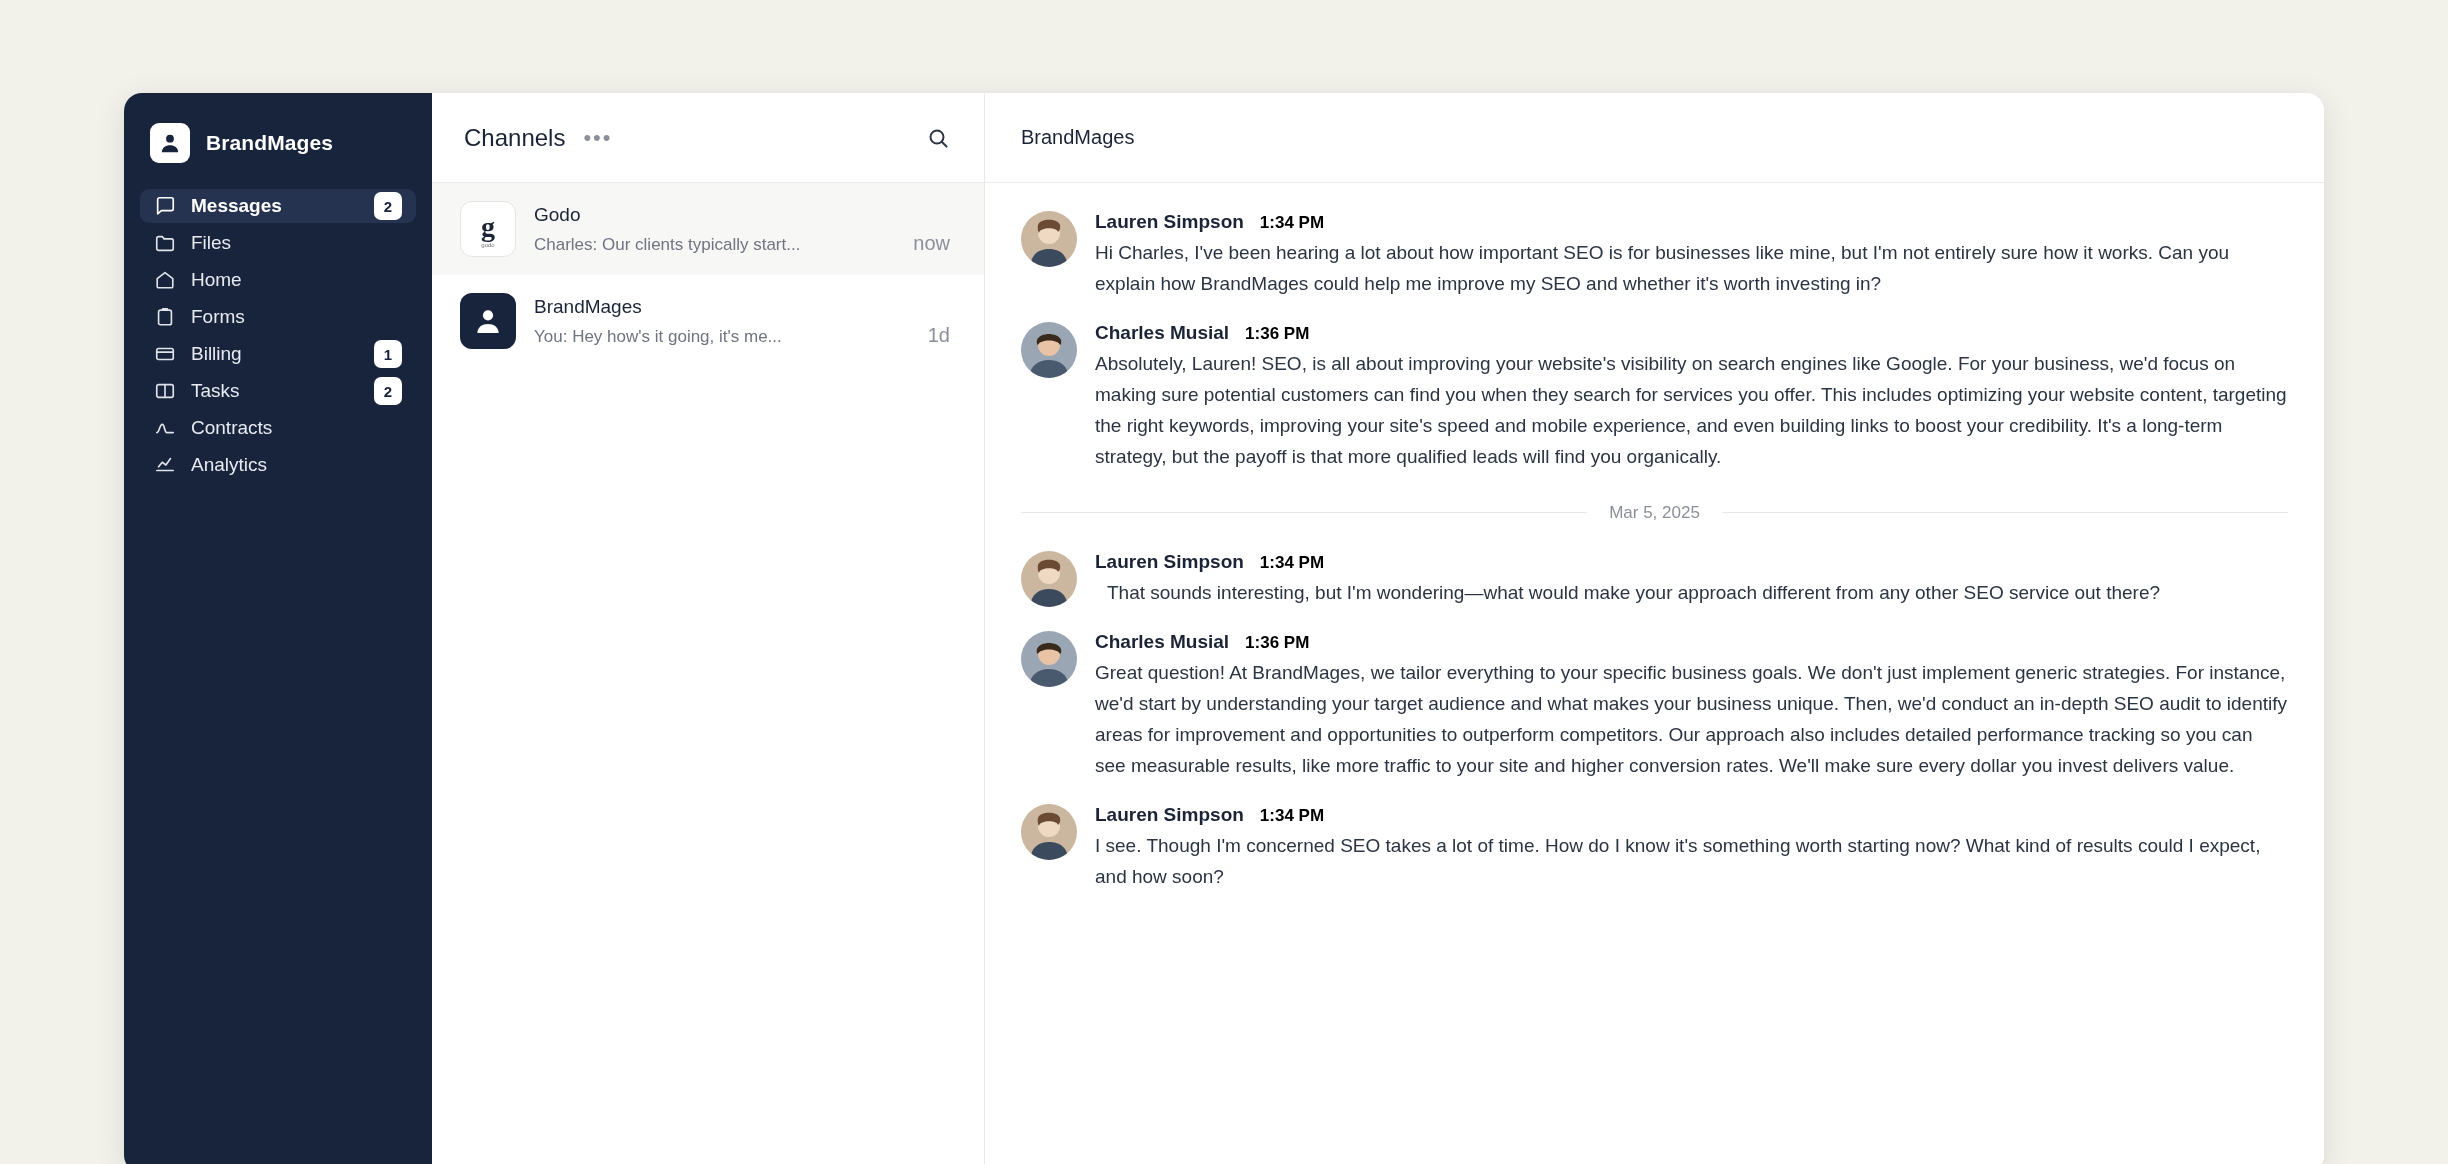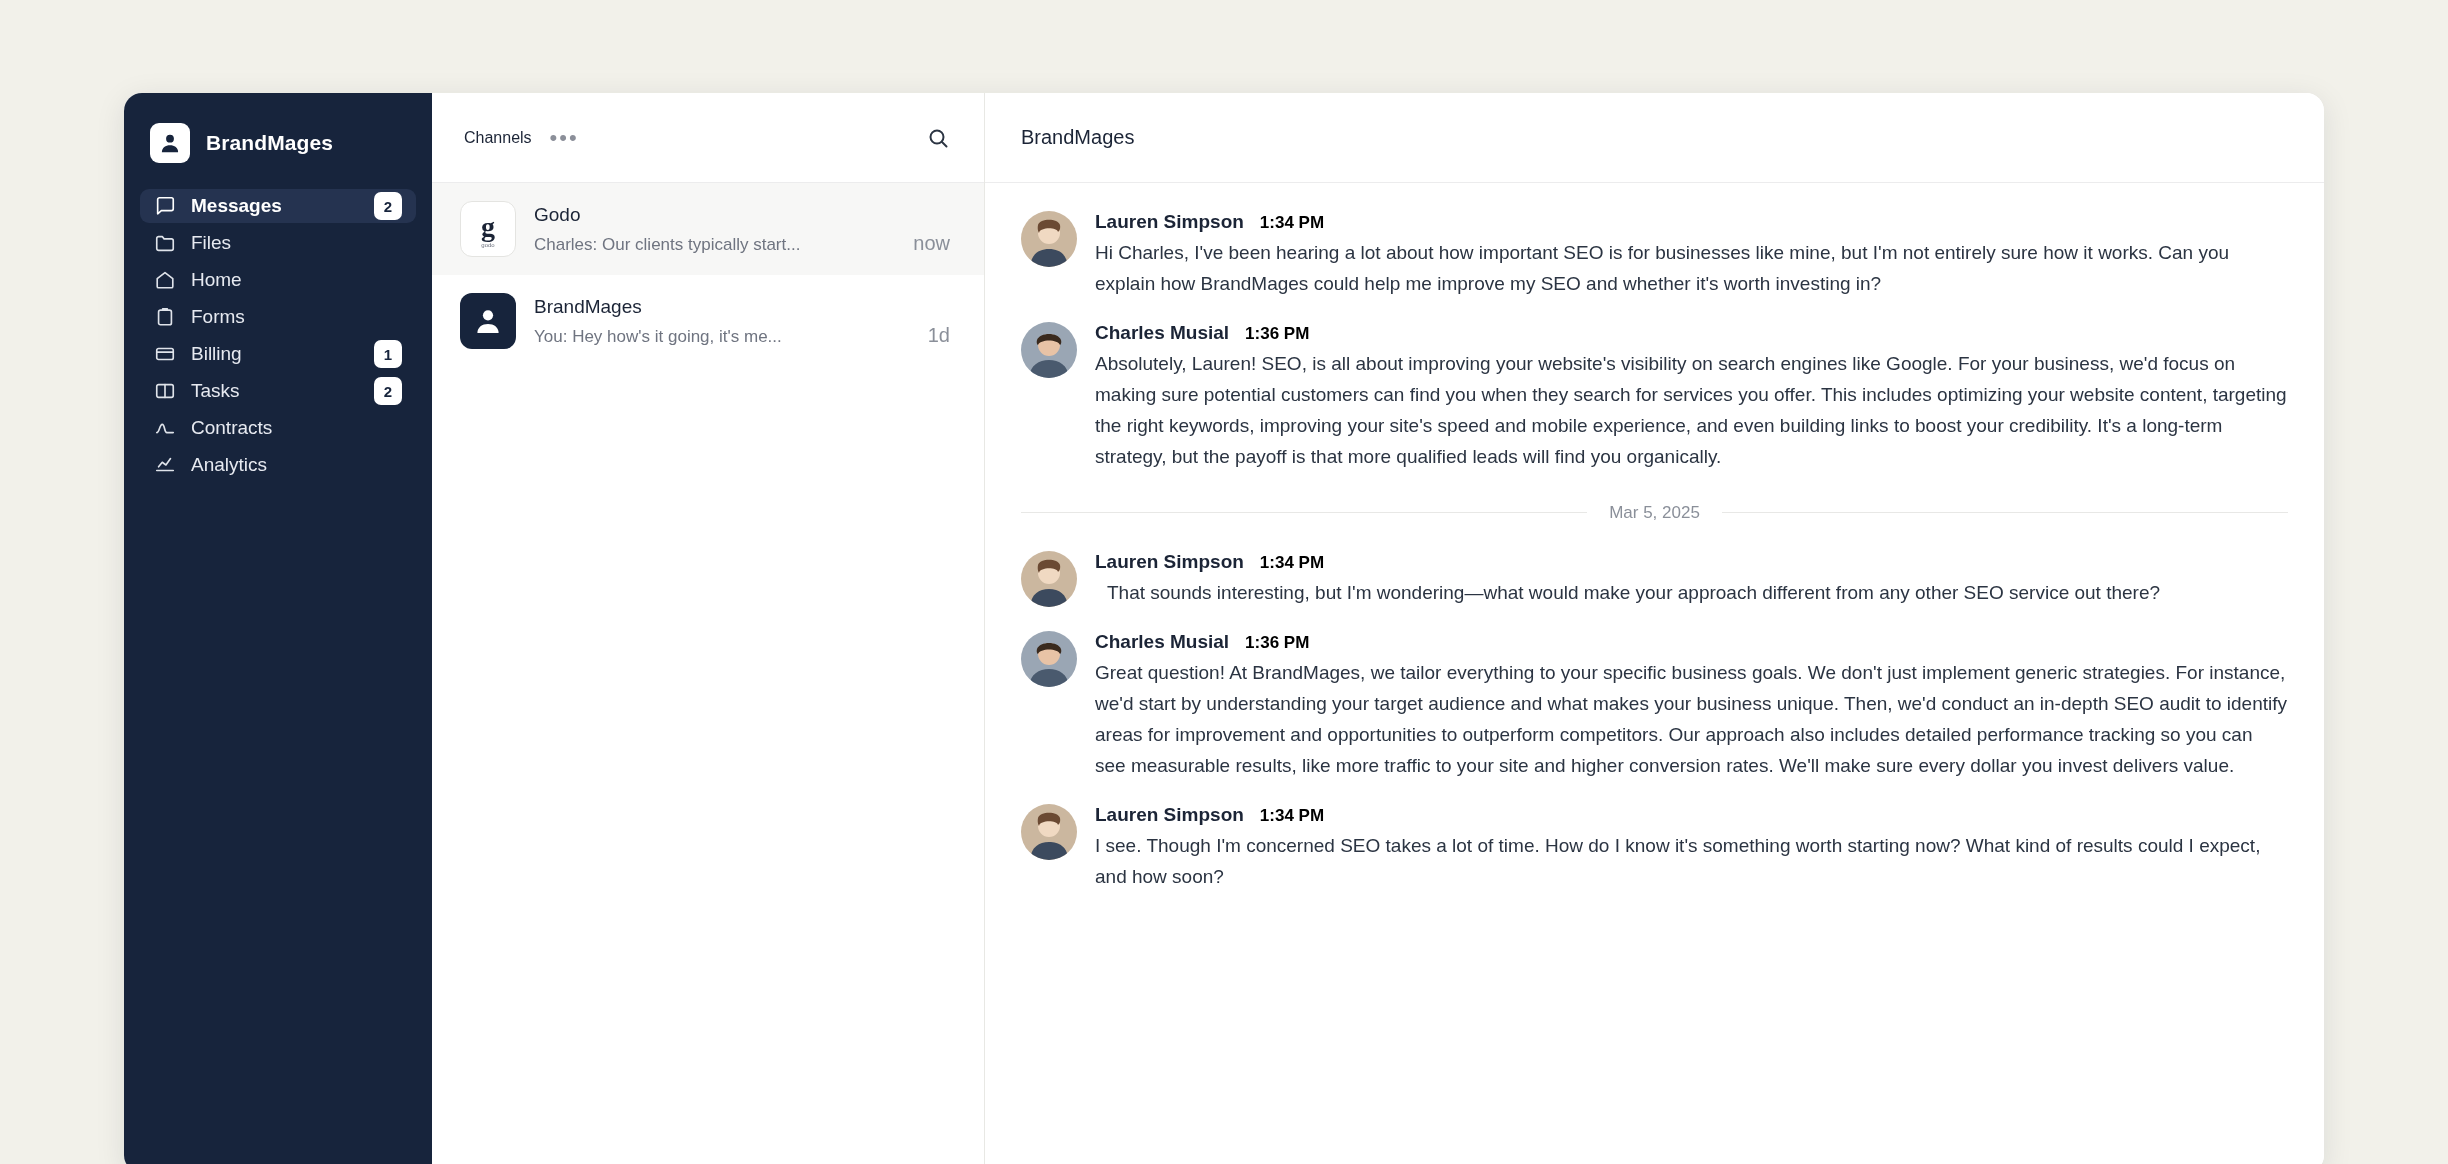--- a/index.html
+++ b/index.html
@@ -93,21 +93,21 @@
     flex-direction: column;
   }
   .channels-header {
     height: 90px;
     display: flex;
     align-items: center;
     padding: 0 34px 0 32px;
     border-bottom: 1px solid #ececed;
     gap: 16px;
   }
-  .channels-title { font-size: 16px; color: #1b2436; }
+  .channels-title { font-size: 24px; color: #1b2436; }
   .dots-btn {
     color: #8b8f99;
     font-size: 22px;
     letter-spacing: 2px;
     cursor: pointer;
     line-height: 1;
     padding: 4px 2px;
   }
   .spacer { flex: 1; }
   .search-btn { cursor: pointer; display:flex; align-items:center; }

